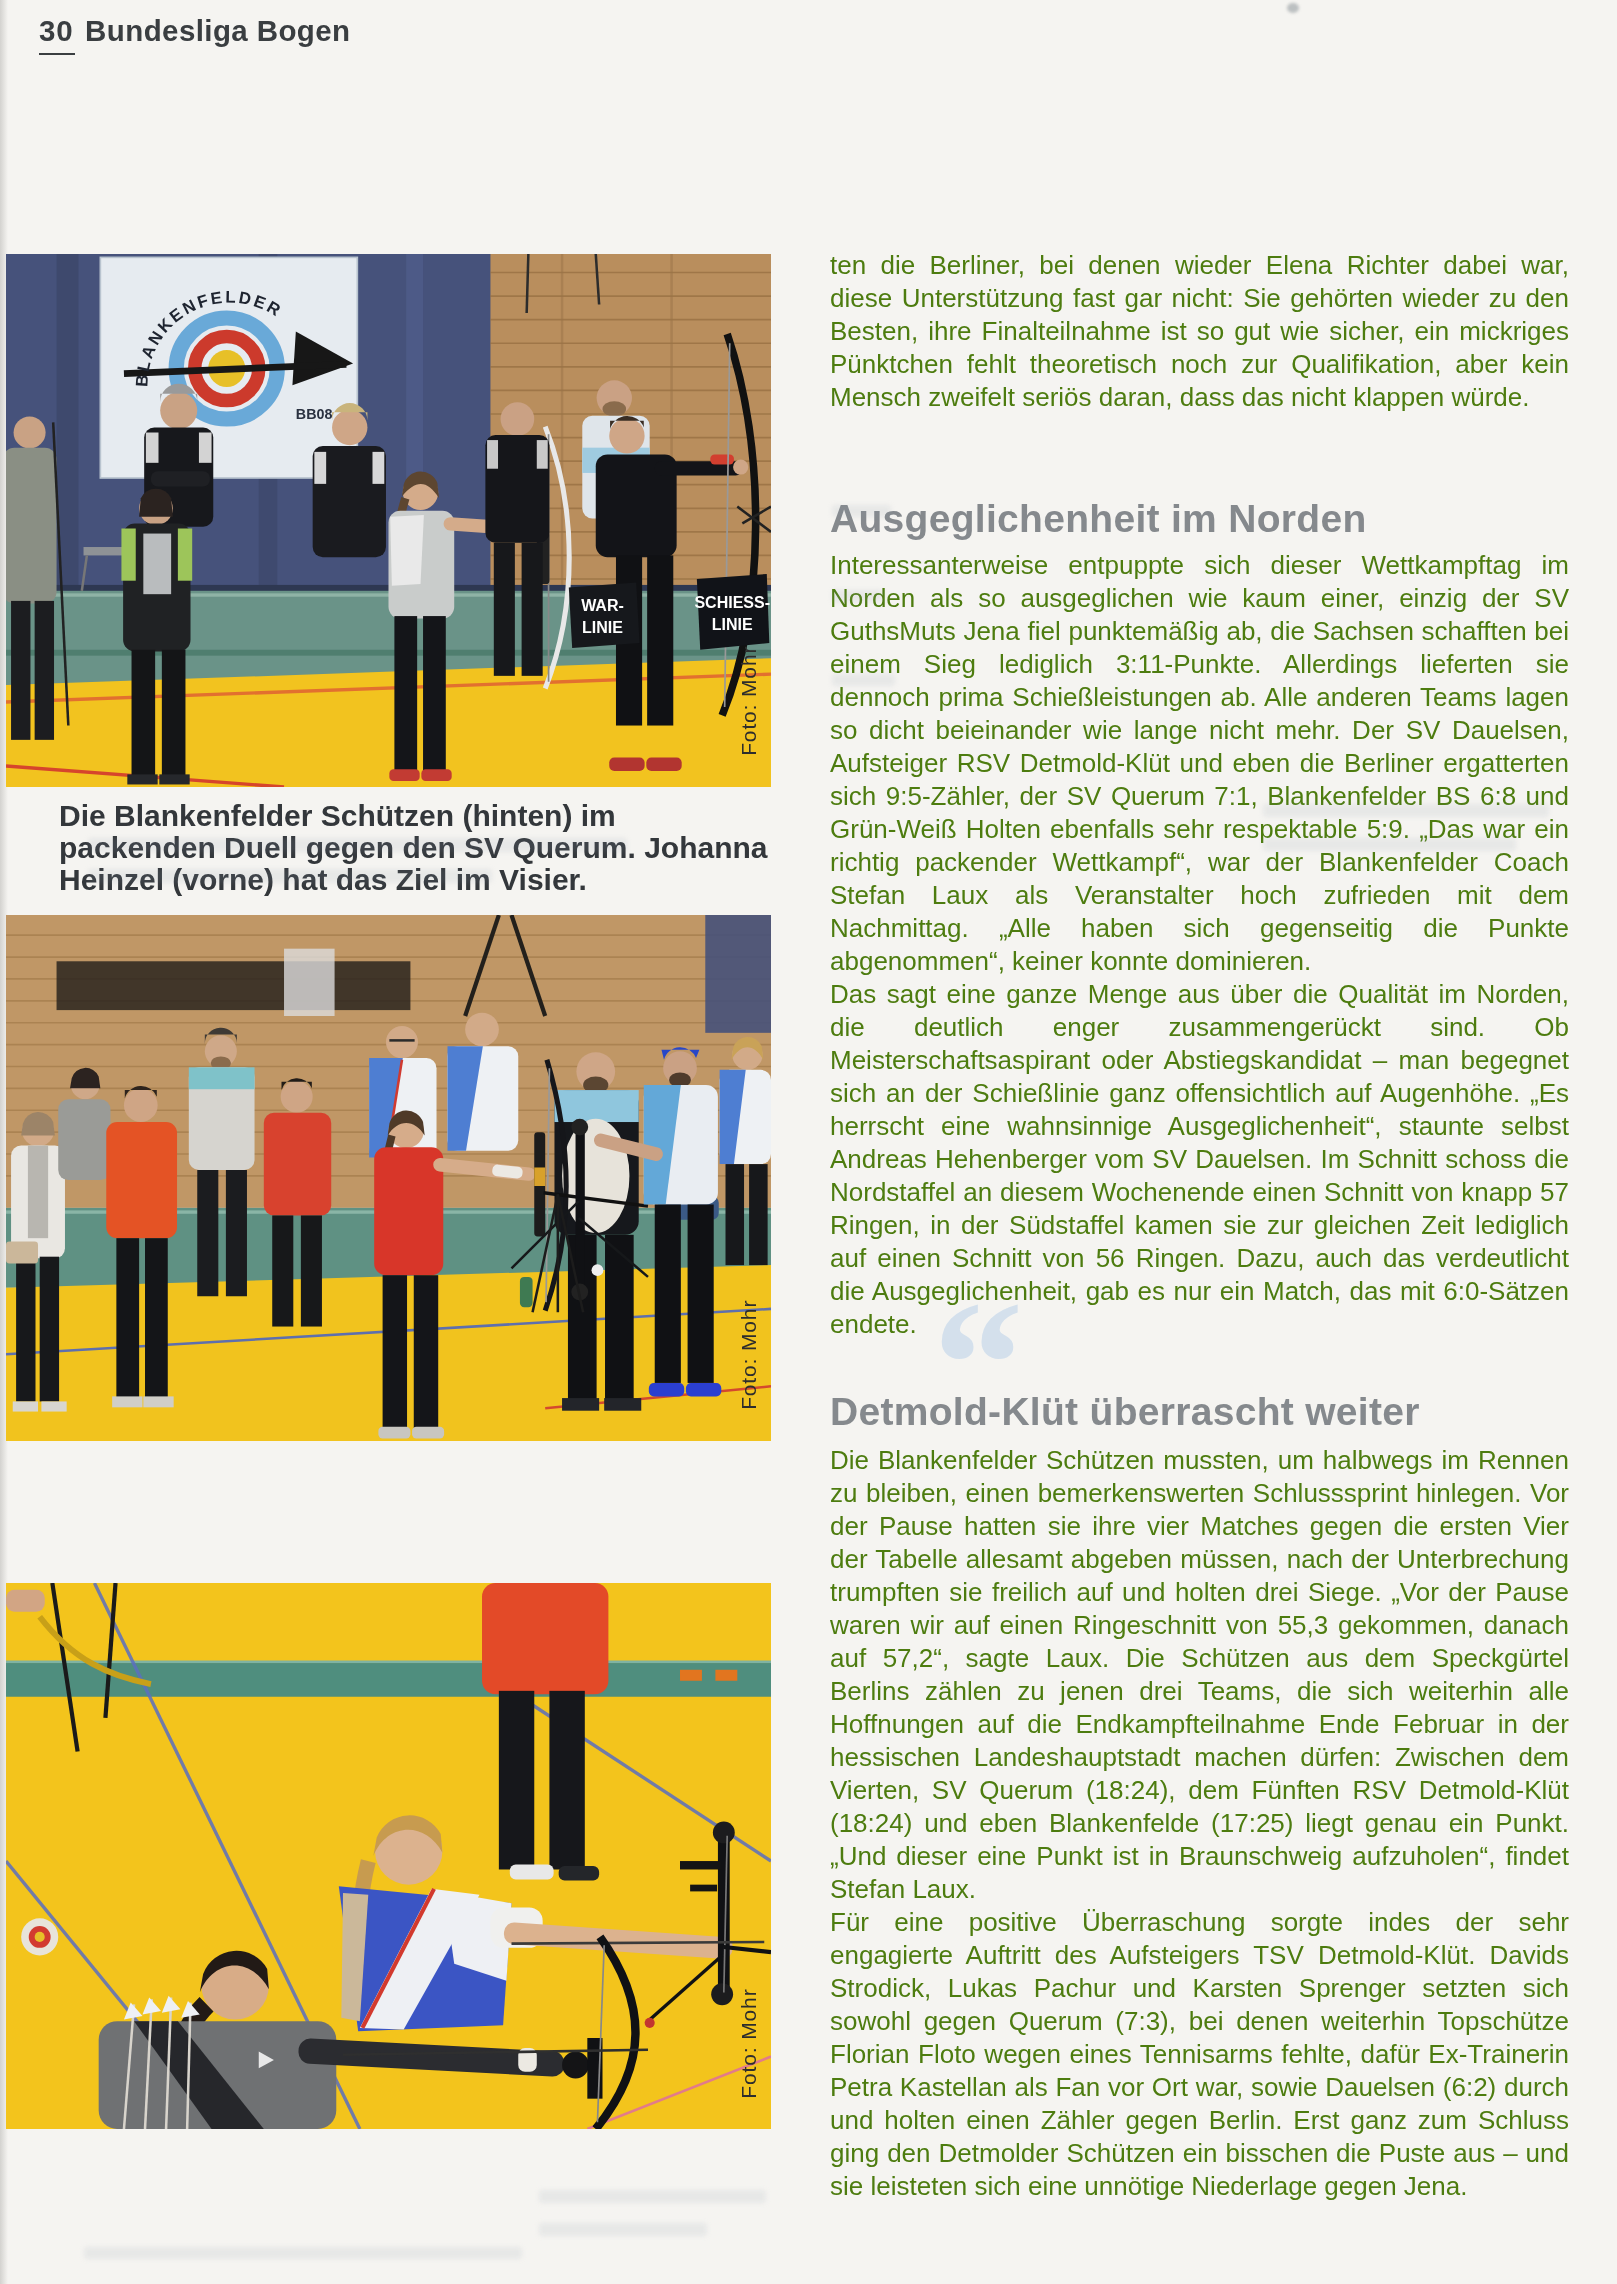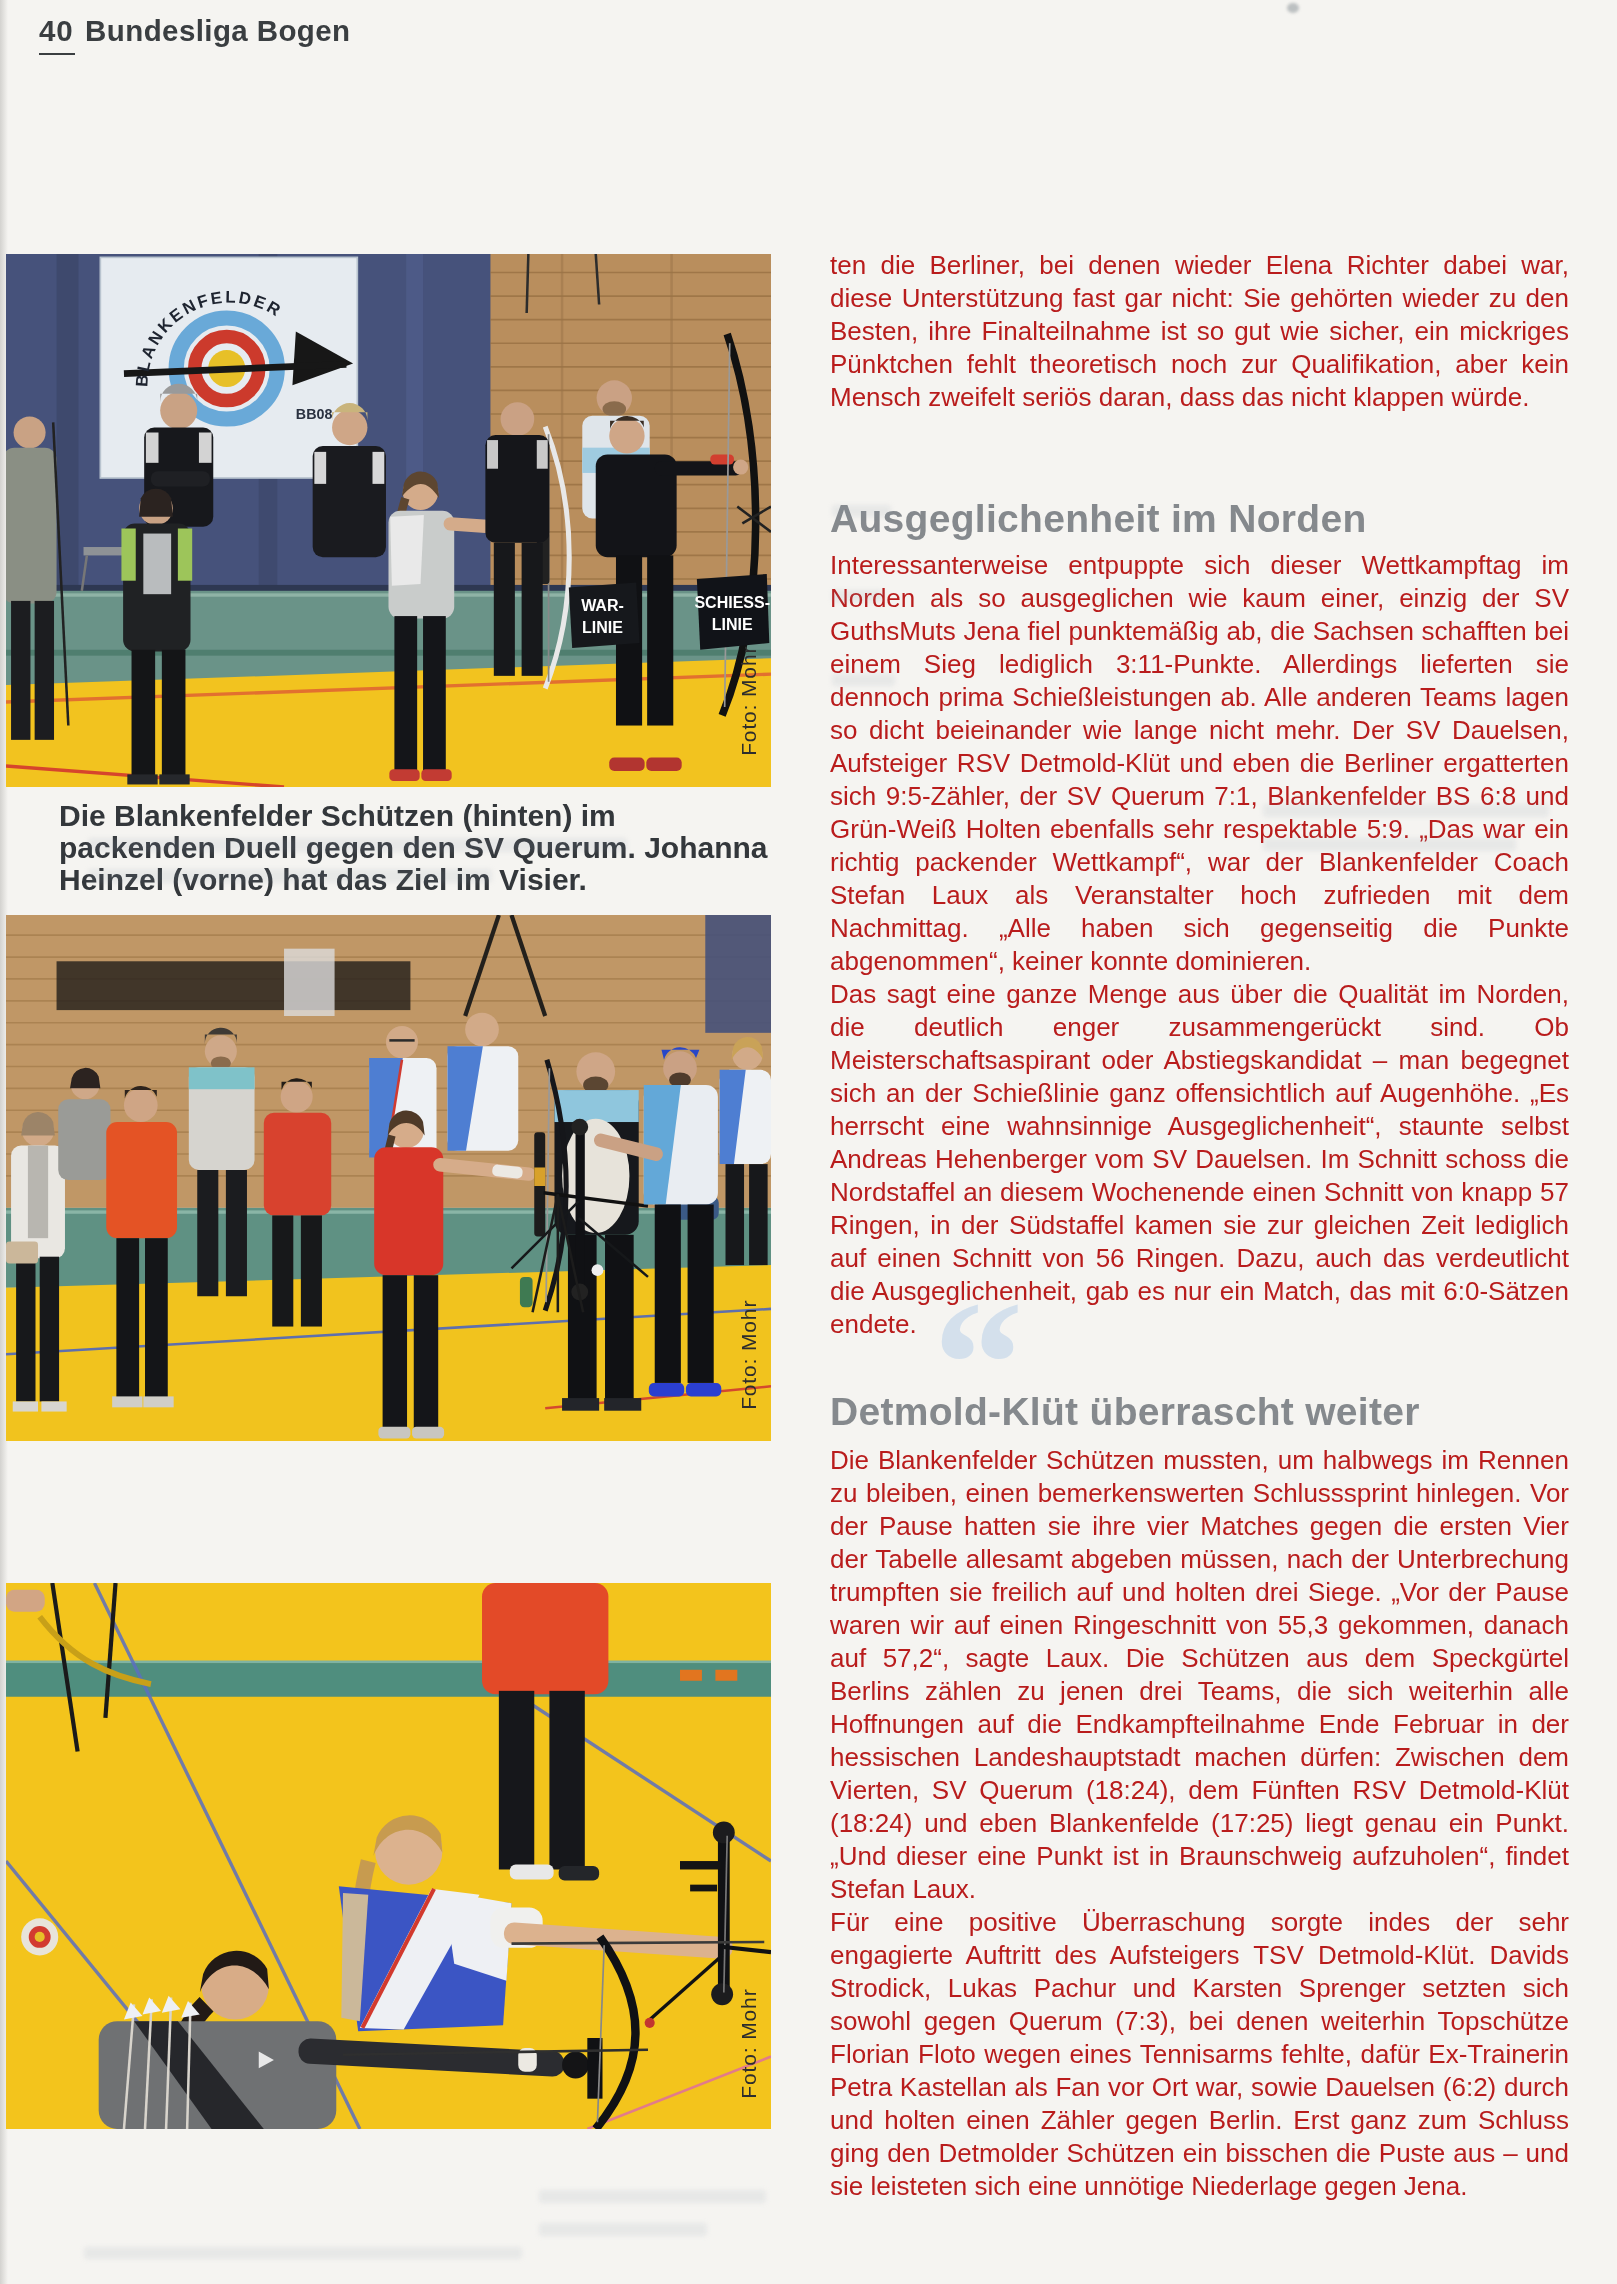--- a/index.html
+++ b/index.html
@@ -35,21 +35,21 @@
   .caption{
     position:absolute;left:59px;width:712px;
     font-size:30px;line-height:32px;font-weight:bold;color:#33373b;
   }
   #caption-1{top:800px;}
   #caption-2{top:1468px;}
   #caption-3{top:2144px;}
   svg text{font-family:"Liberation Sans", sans-serif;}
   .credit-text{font-size:25px;fill:#2d2d2d;letter-spacing:1px;}
   
-  .article-block{position:absolute;left:830px;width:739px;color:#b91c1c;}
+  .article-block{position:absolute;left:830px;width:739px;color:#4d7c0f;}
   .article-block p{
     margin:0;font-size:26px;line-height:33px;text-align:justify;
   }
   #intro-par{top:249px;}
   .heading{
     position:absolute;left:830px;width:739px;
     font-size:39px;font-weight:bold;color:#85898d;letter-spacing:0.3px;
   }
   #heading-1{top:497px;}
   #heading-2{top:1390px;}
@@ -71,21 +71,21 @@
   }
 </style>
 </head>
 <body>
 
 <div class="page">
   <div class="page-edge"></div>
   <div class="smudge"></div>
 
   <div class="header">
-    <div class="page-num">40</div>
+    <div class="page-num">30</div>
     <div class="section-title">Bundesliga Bogen</div>
   </div>
 
   <div class="figure" id="figure-1">
     <svg viewBox="0 0 908 633" preserveAspectRatio="none">
 
       <rect x="0" y="0" width="908" height="400" fill="#46527b"></rect>
       <rect x="60" y="0" width="26" height="395" fill="#3b4668" opacity="0.7"></rect>
       <rect x="300" y="0" width="22" height="395" fill="#3b4668" opacity="0.6"></rect>
       <rect x="475" y="0" width="20" height="395" fill="#51608f" opacity="0.6"></rect>

